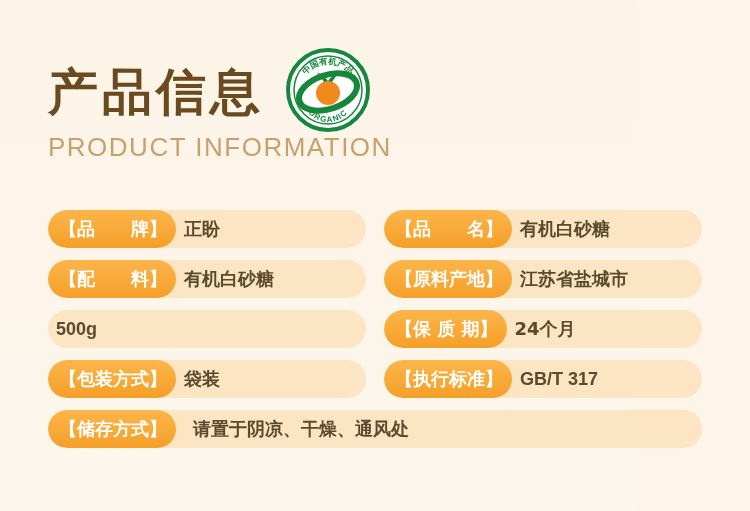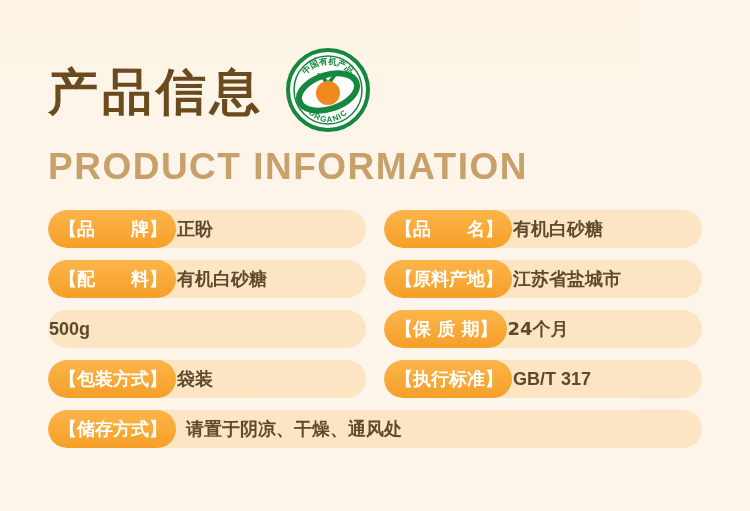--- a/index.html
+++ b/index.html
@@ -43,24 +43,24 @@
     white-space: nowrap;
   }
   .logo {
     margin-left: 22px;
     margin-top: -4px;
     width: 84px;
     height: 84px;
     position: relative;
   }
   .title-en {
-    margin-top: 16px;
+    margin-top: 2px;
     font-family: "Liberation Sans", sans-serif;
-    font-size: 37px;
-    font-weight: bold;
+    font-size: 26px;
+    font-weight: normal;
     letter-spacing: 1.5px;
     color: #c8a06a;
     line-height: 1;
   }
 
   
   .rows {
     position: absolute;
     left: 48px;
     top: 210px;
@@ -95,21 +95,21 @@
     font-size: 18px;
     font-weight: bold;
     display: flex;
     align-items: center;
     padding: 0 9px 0 11px;
     white-space: nowrap;
     letter-spacing: 0px;
     box-sizing: border-box;
   }
   .value {
-    padding-left: 1px;
+    padding-left: 8px;
     font-family: "DejaVu Sans", sans-serif;
     font-size: 18px;
     font-weight: bold;
     color: #5c4a2e;
     white-space: nowrap;
     line-height: 38px;
   }
   .value.latin {
     font-family: "Liberation Sans", sans-serif;
     font-size: 18px;

